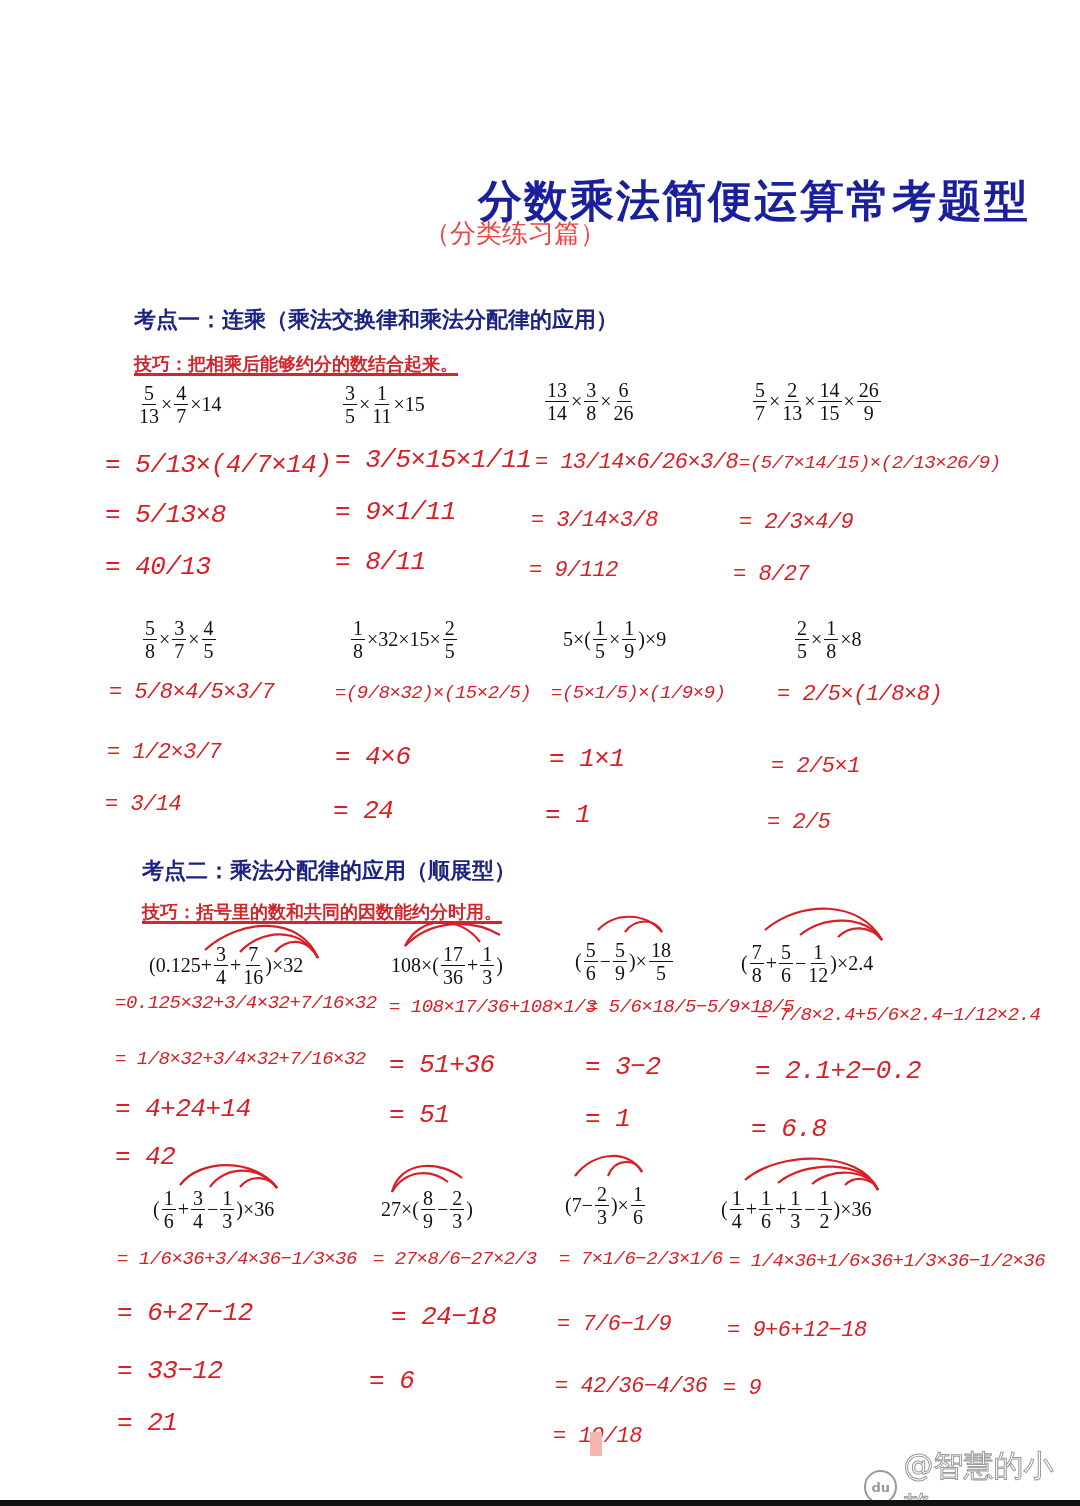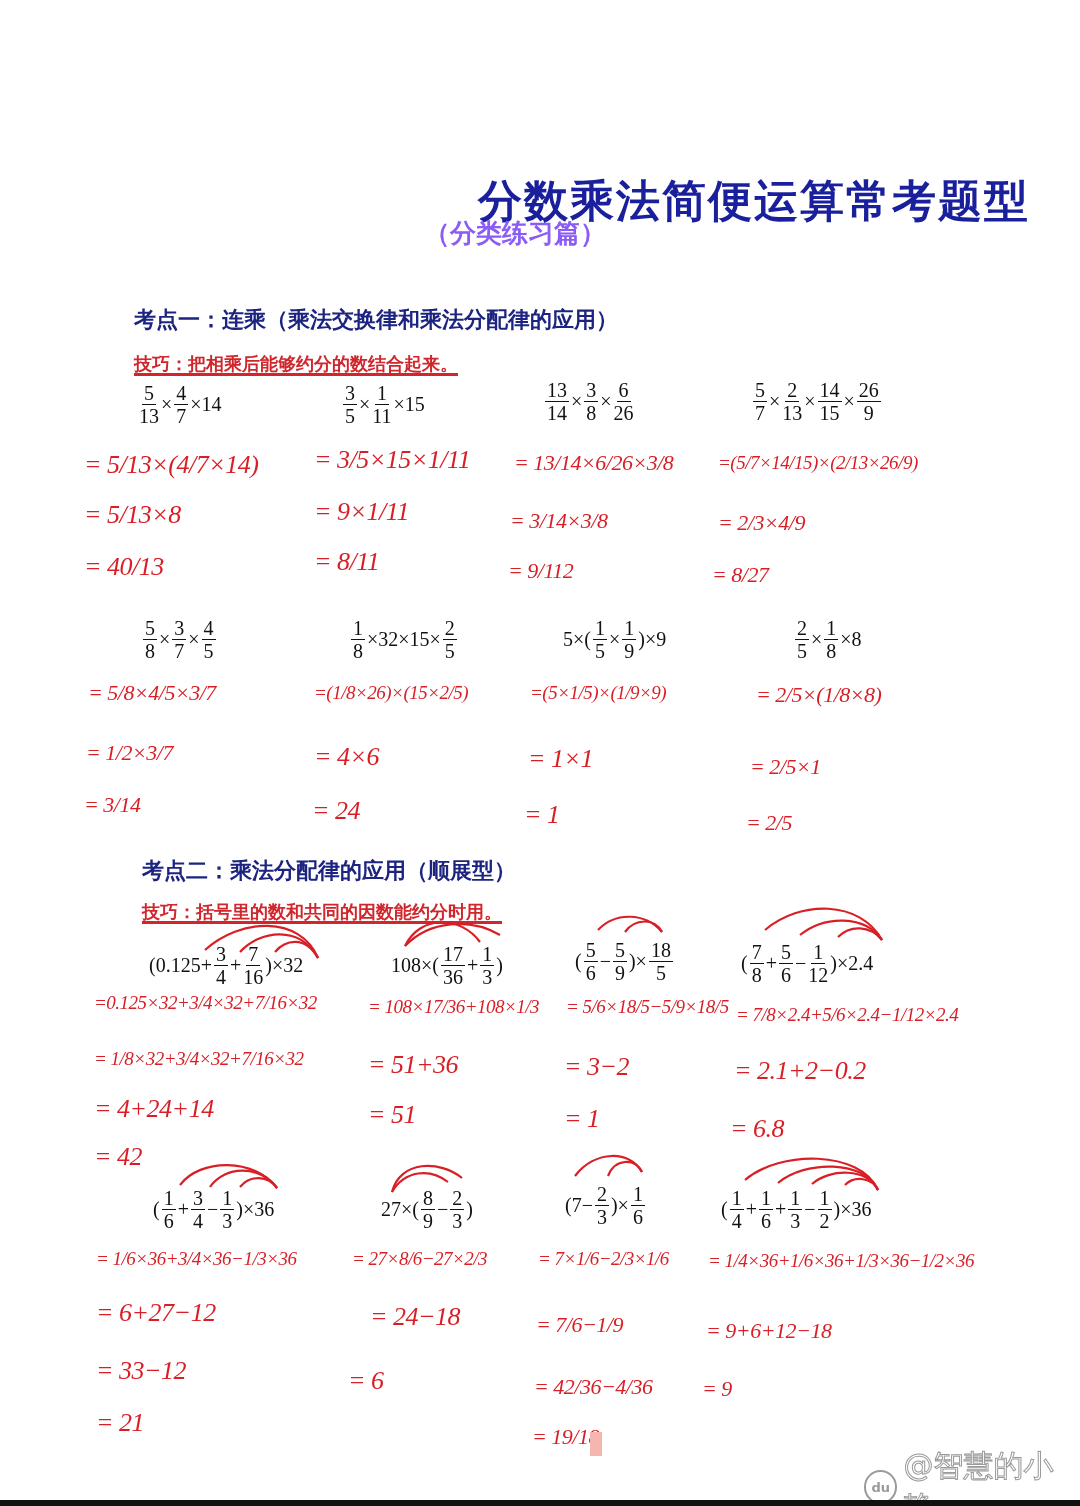--- a/index.html
+++ b/index.html
@@ -2,37 +2,37 @@
 <html><head>
 <meta charset="utf-8">
 <style>
   * { box-sizing: border-box; margin: 0; padding: 0; }
   html, body { width: 1080px; height: 1506px; background: #ffffff; overflow: hidden; }
   body { position: relative; font-family: "DejaVu Sans", sans-serif; }
 
   .title { position: absolute; left: 0; width: 1030px; top: 128px; text-align: right;
            font-size: 44px; font-weight: bold; color: #1a1f9c; letter-spacing: 2px; margin-top: 44px; }
   .subtitle { position: absolute; left: 0; width: 1030px; top: 216px; text-align: center;
-           font-size: 26px; font-weight: bold; color: #8b5cf6; }
+           font-size: 26px; font-weight: normal; color: #ef4444; }
 
   .section-heading { position: absolute; left: 134px; font-size: 22px; font-weight: bold; color: #1c2480; }
   .tip { position: absolute; left: 134px; font-size: 18px; font-weight: bold; color: #d0262c;
          text-decoration: underline; text-decoration-thickness: 3px; text-underline-offset: 3px; }
 
   .problem { position: absolute; }
   .expr { position: absolute; font-family: "Liberation Serif", serif; font-size: 20px; color: #111;
           display: flex; align-items: center; white-space: nowrap; }
   .frac { display: inline-flex; flex-direction: column; align-items: center; vertical-align: middle;
           line-height: 1; margin: 0 1px; }
   .frac .n { border-bottom: 1px solid #111; padding: 0 2px 1px; }
   .frac .d { padding-top: 1px; }
   .op { margin: 0 1px; }
 
-  .step { position: absolute; font-family: Liberation Serif, serif; font-size: 26px;
-          color: #d81f26; white-space: nowrap; font-style: italic; letter-spacing: -0.5px; }
+  .step { position: absolute; font-family: Liberation Mono, monospace; font-size: 26px;
+          color: #d81f26; white-space: nowrap; font-style: italic; letter-spacing: -0.5px; margin-left: 21px; }
   .step.small { font-size: 22px; }
   .step.xs { font-size: 19px; }
 
   .arcs { position: absolute; pointer-events: none; }
 
   .watermark { position: absolute; left: 836px; top: 1446px; font-size: 30px; color: #ffffff;
                -webkit-text-stroke: 1px #9a9a9a; display: flex; align-items: center; gap: 6px; }
   .paw { width: 34px; height: 34px; border: 2px solid #9a9a9a; border-radius: 50%;
          font-size: 13px; color: #9a9a9a; -webkit-text-stroke: 0; display: flex;
          align-items: center; justify-content: center; font-weight: bold; margin-left: 28px; }
@@ -160,21 +160,21 @@
     <span class="frac">
         <span class="n">1</span>
         <span class="d">8</span>
       </span>
       <span class="op">×32×15×</span>
     <span class="frac">
         <span class="n">2</span>
         <span class="d">5</span>
       </span>
   </div>
-  <div class="step xs" style="left:314px;top:682px">=(1/8×26)×(15×2/5)</div>
+  <div class="step xs" style="left:314px;top:682px">=(9/8×32)×(15×2/5)</div>
   <div class="step" style="left:314px;top:742px">= 4×6</div>
   <div class="step" style="left:312px;top:796px">= 24</div>
 </div>
 
 <div class="problem">
   <div class="expr" style="left:562px;top:618px">
     <span class="op">5×(</span>
     <span class="frac">
         <span class="n">1</span>
         <span class="d">5</span>

